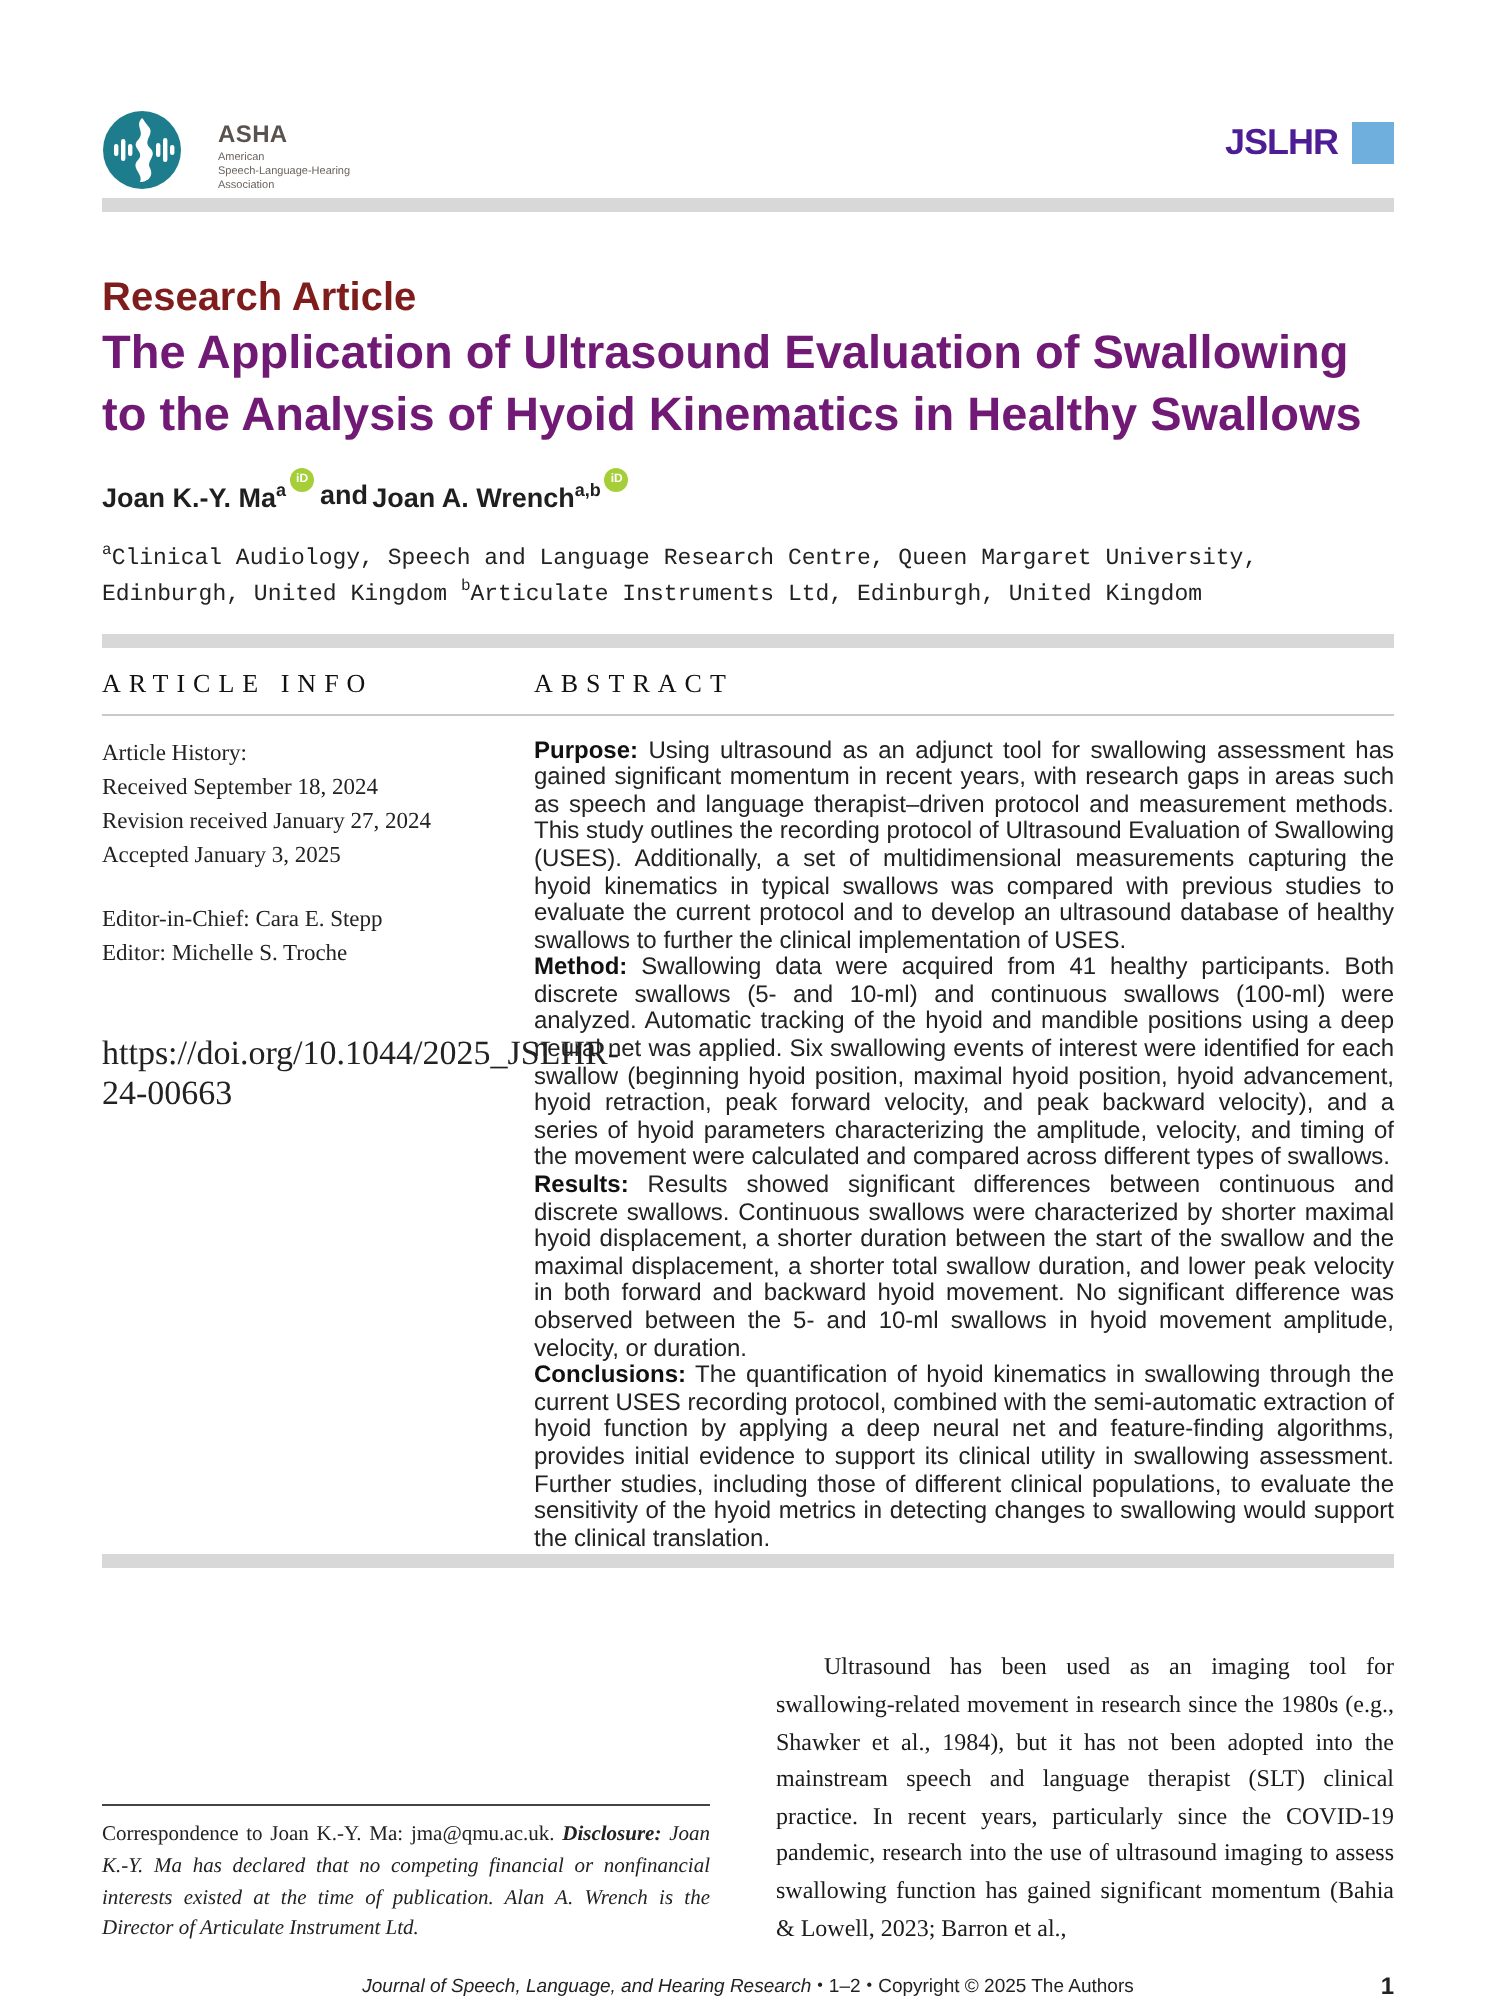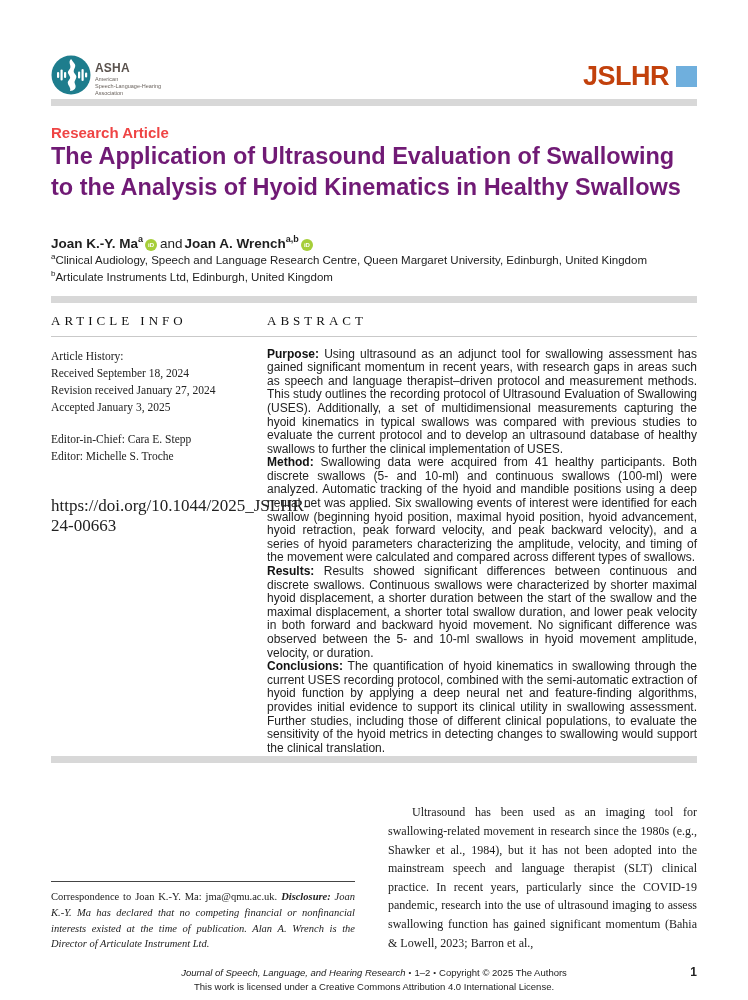--- a/index.html
+++ b/index.html
@@ -7,43 +7,43 @@
   body {
     width: 748px; height: 1000px; overflow: hidden;
     font-family: "Liberation Sans", sans-serif;
     color: #1c1c1c;
     position: relative;
   }
   .page { padding: 55px 51px 0 51px; }
 
   
   .logo-row { display: flex; justify-content: space-between; align-items: flex-start; height: 42px; }
-  .asha-logo { display: flex; align-items: flex-start; gap: 4px; }
+  .asha-logo { display: flex; align-items: flex-start; gap: 18px; }
   .asha-text { padding-top: 3px; }
   .asha-acro { font-size: 12px; font-weight: bold; color: #5a524d; letter-spacing: .2px; }
   .asha-org { font-size: 5.5px; color: #6b645f; line-height: 1.25; margin-top: 1px; }
   .jslhr { display: flex; align-items: center; gap: 7px; margin-top: 6px; }
-  .jslhr-word { font-size: 27px; font-weight: bold; color: #c2410c; letter-spacing: -.5px; font-family: "Liberation Sans", sans-serif; text-align: center; }
+  .jslhr-word { font-size: 18px; font-weight: bold; color: #4c1d95; letter-spacing: -.5px; font-family: "Liberation Sans", sans-serif; text-align: center; }
   .jslhr-square { width: 21px; height: 21px; background: #6fafdd; display: inline-block; }
   .bar { height: 7px; background: #d8d8d8; width: 100%; }
   .bar-header { margin-top: 2px; }
 
   
-  .kicker { margin-top: 18px; font-size: 15px; font-weight: bold; color: #ef4444; }
+  .kicker { margin-top: 32px; font-size: 20px; font-weight: bold; color: #7f1d1d; }
   .title { margin-top: 0; font-size: 23.5px; line-height: 1.32; font-weight: bold; color: #701a75; max-width: 655px; }
-  .authors { margin-top: 31px; font-size: 13.5px; font-weight: bold; color: #1f1f1f; display: flex; align-items: flex-end; }
+  .authors { margin-top: 17px; font-size: 13.5px; font-weight: bold; color: #1f1f1f; display: flex; align-items: flex-start; }
   .authors sup { font-size: 9px; font-weight: bold; vertical-align: super; }
   .orcid {
     display: inline-flex; align-items: center; justify-content: center;
     width: 12px; height: 12px; border-radius: 50%;
     background: #a6ce39; color: #fff; font-size: 6px; font-weight: bold;
     margin: -6px 3px 0 2px;
   }
-  .joiner { font-weight: normal; margin-right: 2px; }
-  .affil { font-family: Liberation Sans, sans-serif; font-size: 11.5px; line-height: 1.45; color: #222; max-width: 650px; }
+  .joiner { font-weight: bold; margin-right: 2px; }
+  .affil { margin-top: 13px; font-family: Liberation Mono, monospace; font-size: 11.5px; line-height: 1.45; color: #222; max-width: 650px; }
   .affil sup { font-size: 8px; }
   .bar-affil { margin-top: 10px; }
 
   
   .columns { display: flex; margin-top: 10px; }
   .info-col { width: 216px; flex: none; }
   .abstract-col { flex: 1; }
   .sec-heading { font-family: "Liberation Serif", serif; font-size: 13px; font-weight: normal; letter-spacing: 4px; color: #111; }
   .rule { border-bottom: 1.5px solid #c9c9c9; margin: 7px 0 11px 0; }
   .info-col p { font-family: "Liberation Serif", serif; font-size: 11.5px; line-height: 1.5; color: #222; }

